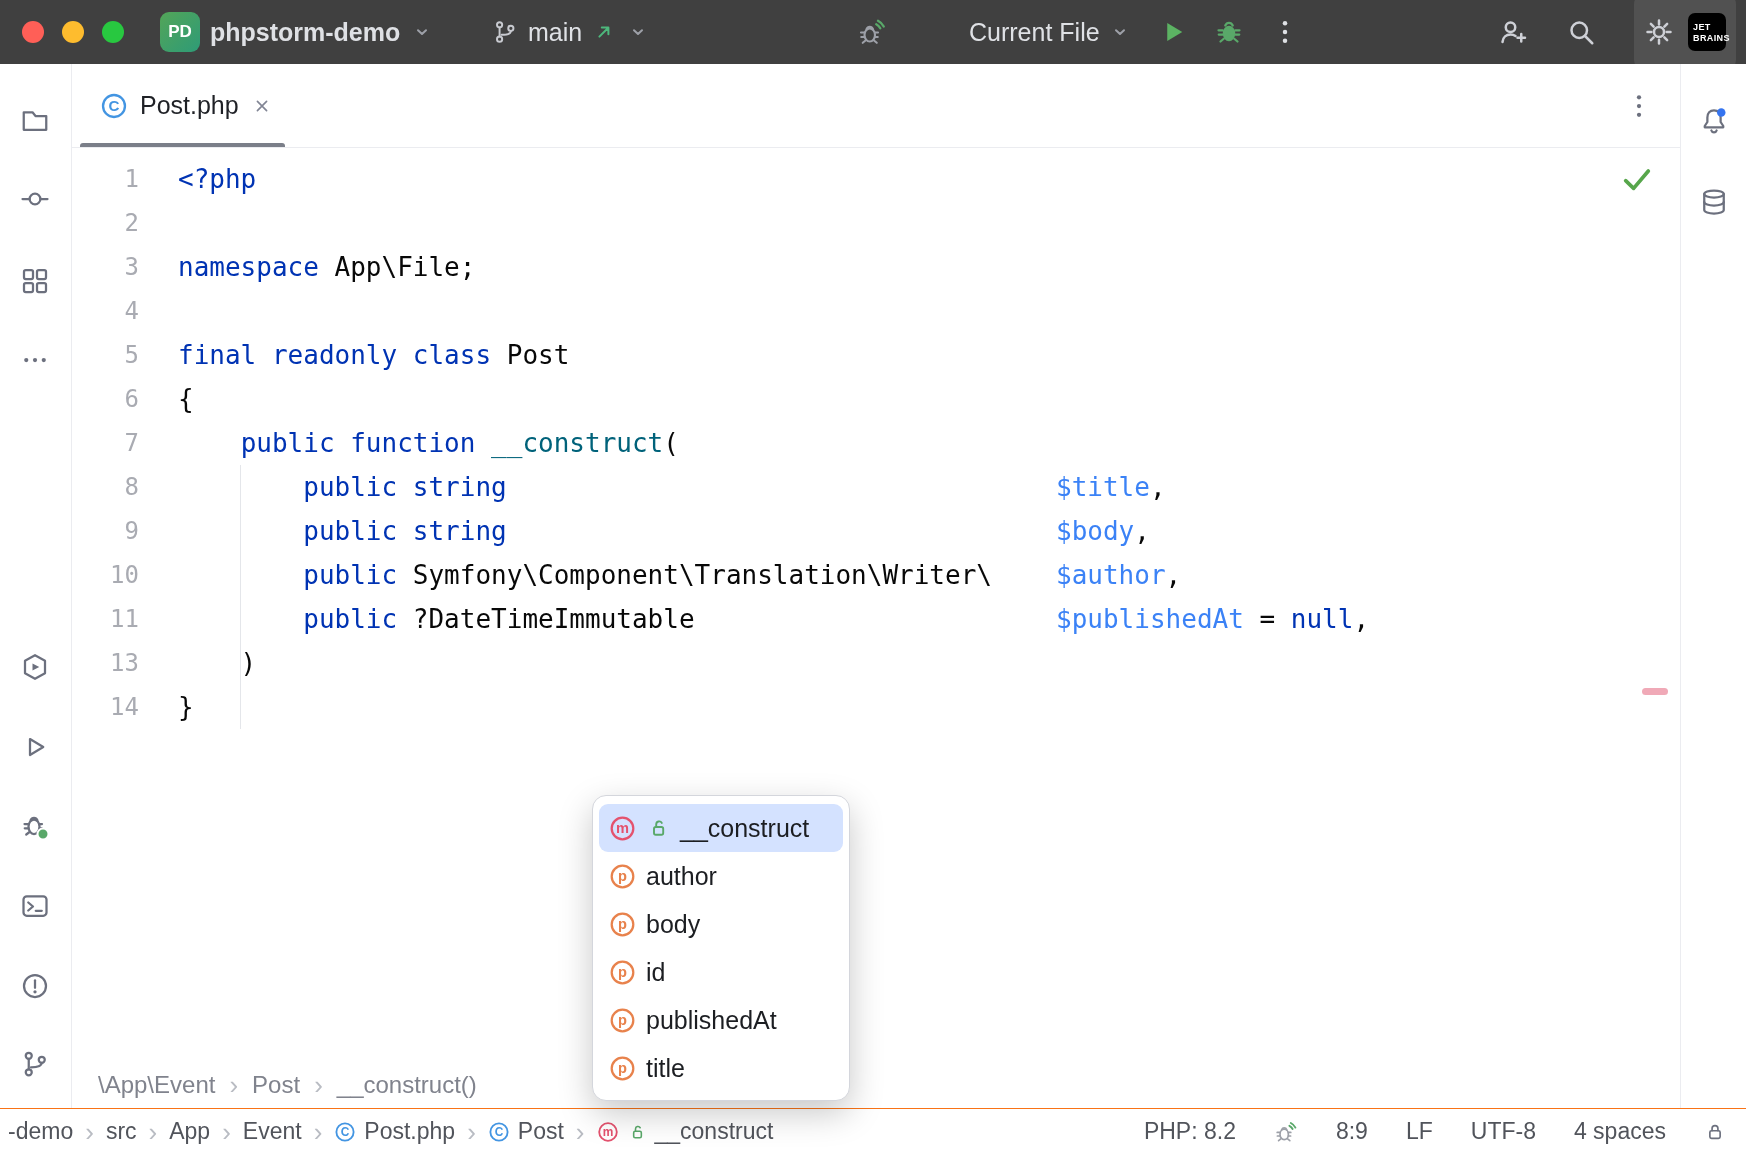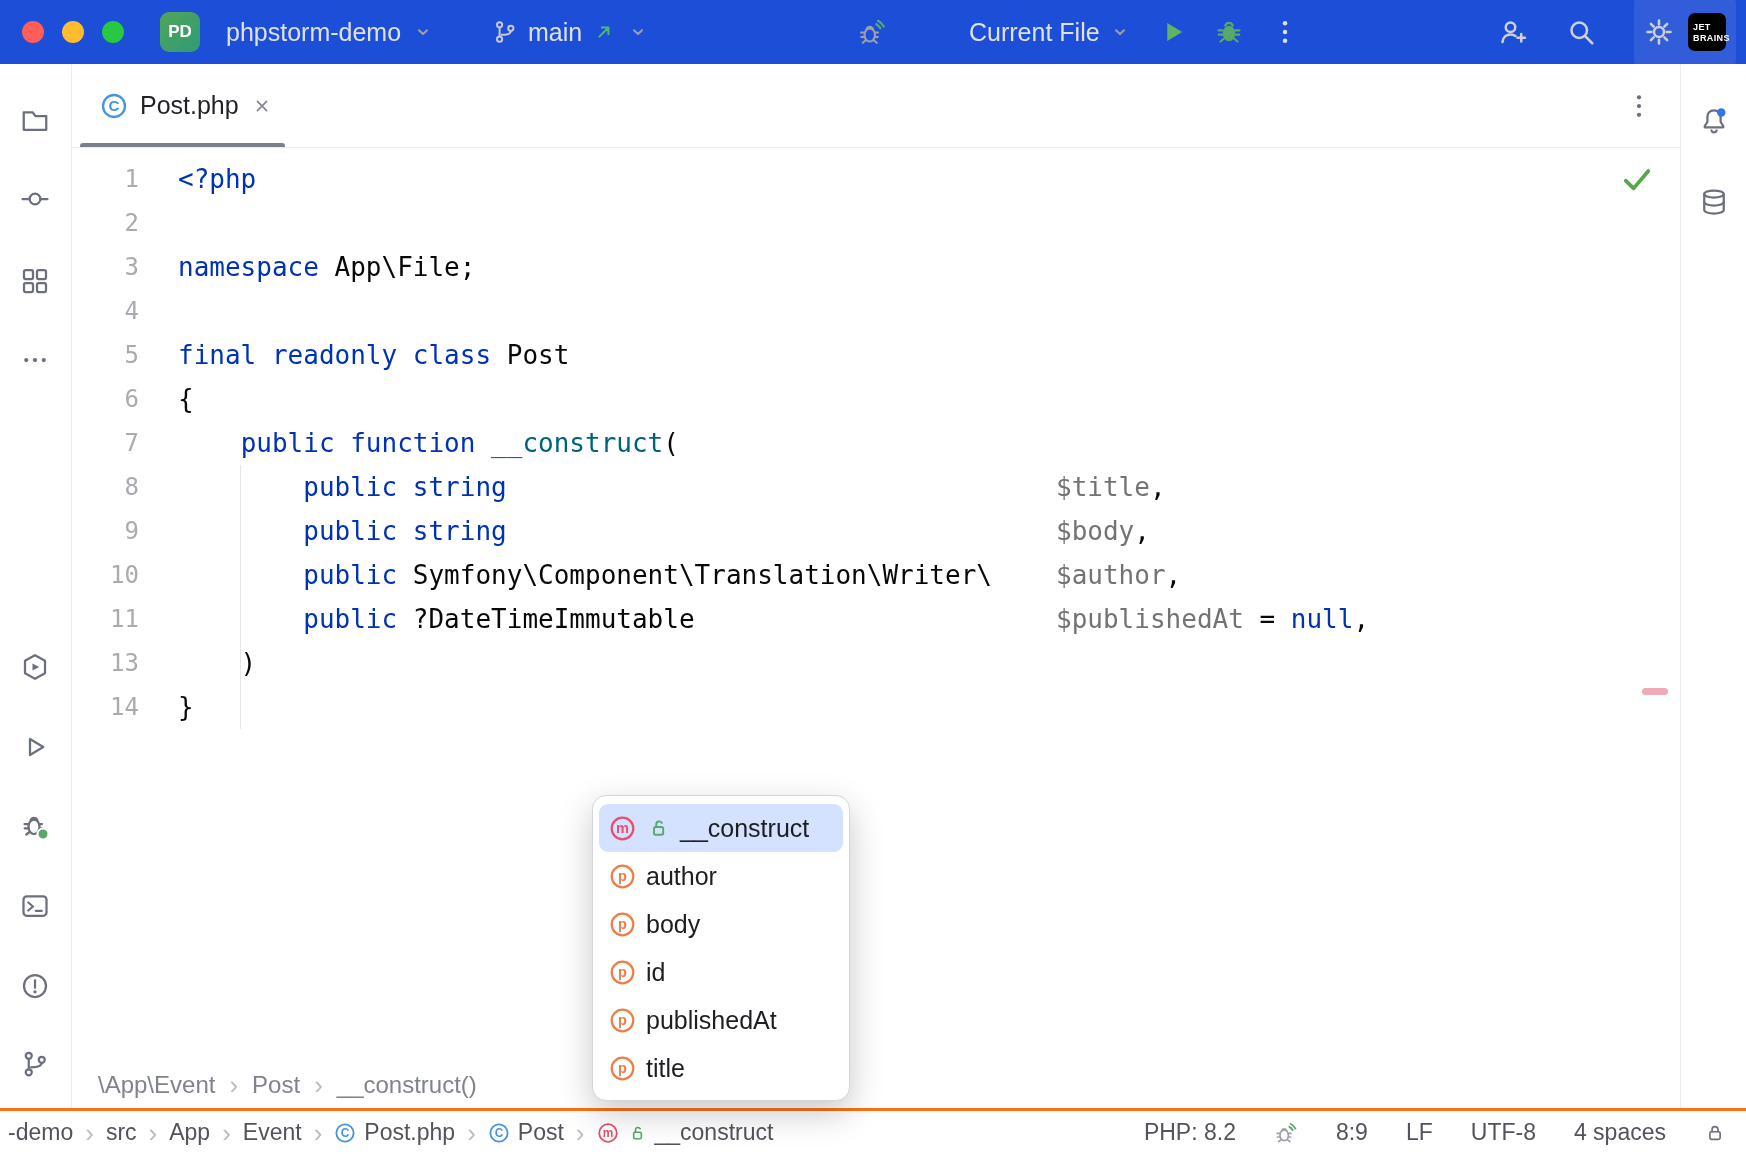--- a/index.html
+++ b/index.html
@@ -5,29 +5,29 @@
   *{box-sizing:border-box;margin:0;padding:0}
   html,body{width:1746px;height:1154px;overflow:hidden;background:#fff;
     font-family:"Liberation Sans",sans-serif;}
   .icon{display:inline-flex;align-items:center;justify-content:center;flex:none}
   .icon svg{width:100%;height:100%}
   .i20{width:20px;height:20px}.i22{width:22px;height:22px}.i24{width:24px;height:24px}
   .i26{width:26px;height:26px}.i27{width:27px;height:27px}.i28{width:28px;height:28px}
   .i30{width:30px;height:30px}
 
   
-  .titlebar{position:absolute;top:0;left:0;width:1746px;height:80px;background:#1d4ed8;color:#dfe1e5}
+  .titlebar{position:absolute;top:0;left:0;width:1746px;height:80px;background:#404040;color:#dfe1e5}
   .traffic{position:absolute;left:22px;top:21px;display:flex;gap:18px}
   .tl{width:22px;height:22px;border-radius:50%}
   .tl.red{background:#ff5f57}.tl.yellow{background:#febc2e}.tl.green{background:#28c840}
   .tb-group{position:absolute;top:0;height:64px;display:flex;align-items:center;gap:10px;font-size:25px}
   .tb-project{left:160px}
   .pd-badge{width:40px;height:40px;border-radius:9px;background:linear-gradient(135deg,#53a558,#2e9b77);
     color:#fff;font-size:17px;font-weight:bold;display:flex;align-items:center;justify-content:center}
-  .tb-title{font-weight:normal;margin-left:16px}
+  .tb-title{font-weight:bold;margin-left:0}
   .tb-branch{left:492px}
   .tb-run{left:857px;gap:26px}
   .tb-runconfig{display:flex;align-items:center;gap:8px}
   .mr64{margin-right:56px}
   .tb-right{right:10px;gap:38px}
   .settings-box{display:flex;align-items:center;gap:14px;background:rgba(255,255,255,.09);
     border-radius:10px;padding:19px 10px}
   .jb-logo{width:38px;height:38px;background:#000;border-radius:7px;display:flex;flex-direction:column;
     justify-content:center;padding-left:5px;gap:1px}
   .jb-logo span{font-size:9px;font-weight:bold;color:#fff;line-height:10px;letter-spacing:.4px}
@@ -51,34 +51,34 @@
   .editor{position:absolute;top:148px;left:72px;right:66px;bottom:92px;background:#fff;overflow:hidden;cursor:text}
   .code-lines{position:absolute;top:9px;left:0;right:0}
   .code-row{position:relative;height:44px}
   .code-row.caret{background:#f3f4f5}
   .ln-num{position:absolute;left:0;top:0;width:67px;height:44px;line-height:44px;text-align:right;
     font-family:"DejaVu Sans Mono",monospace;font-size:24px;color:#a9abb2}
   .caret .ln-num{color:#5c5f66}
   .code-text{position:absolute;left:106px;top:0;white-space:pre;
     font-family:"DejaVu Sans Mono",monospace;font-size:26px;line-height:44px}
   .col2{left:984px}
-  .kw{color:#0033b3}.pl{color:#080808}.fn{color:#00627a}.var{color:#737373}
+  .kw{color:#0033b3}.pl{color:#080808}.fn{color:#00627a}.var{color:#3b82f6}
   .varhl{color:#871094;background:#f8d2d6;border-radius:3px}
   .bulb{position:absolute;left:122px;top:7px;width:30px;height:30px}
   .indent-guide{position:absolute;left:168px;top:317px;width:1px;height:264px;background:#e4e6ea}
   .check{position:absolute;top:14px;right:26px;width:34px;height:34px}
   .scroll-mark{position:absolute;top:540px;right:12px;width:26px;height:7px;border-radius:4px;background:#f0a9b7}
 
   
   .crumbs{position:absolute;left:72px;right:66px;bottom:46px;height:46px;background:#fff;display:flex;
     align-items:center;gap:14px;padding-left:26px;font-size:24px;color:#80838d}
   .sep{color:#b9bcc3;font-size:26px;line-height:1}
 
   
-  .statusbar{position:absolute;left:0;right:0;bottom:0;height:46px;background:#fff;border-top:3px solid #f97316;
+  .statusbar{position:absolute;left:0;right:0;bottom:0;height:46px;background:#fff;border-top:1px solid #f97316;
     display:flex;align-items:center;font-size:23px;color:#51545b;padding:0 20px 0 8px}
   .sb-path{display:flex;align-items:center;gap:12px}
   .sb-item{display:flex;align-items:center;gap:8px}
   .sb-right{margin-left:auto;display:flex;align-items:center;gap:38px}
 
   
   .popup{position:absolute;left:592px;top:795px;width:258px;background:#fff;border:1px solid #d4d6dc;
     border-radius:14px;box-shadow:0 12px 34px rgba(0,0,0,.22);padding:8px 0;z-index:30}
   .pp-item{height:48px;margin:0 6px;padding:0 10px;border-radius:9px;display:flex;align-items:center;
     gap:10px;font-size:25px;color:#1c1e22}

